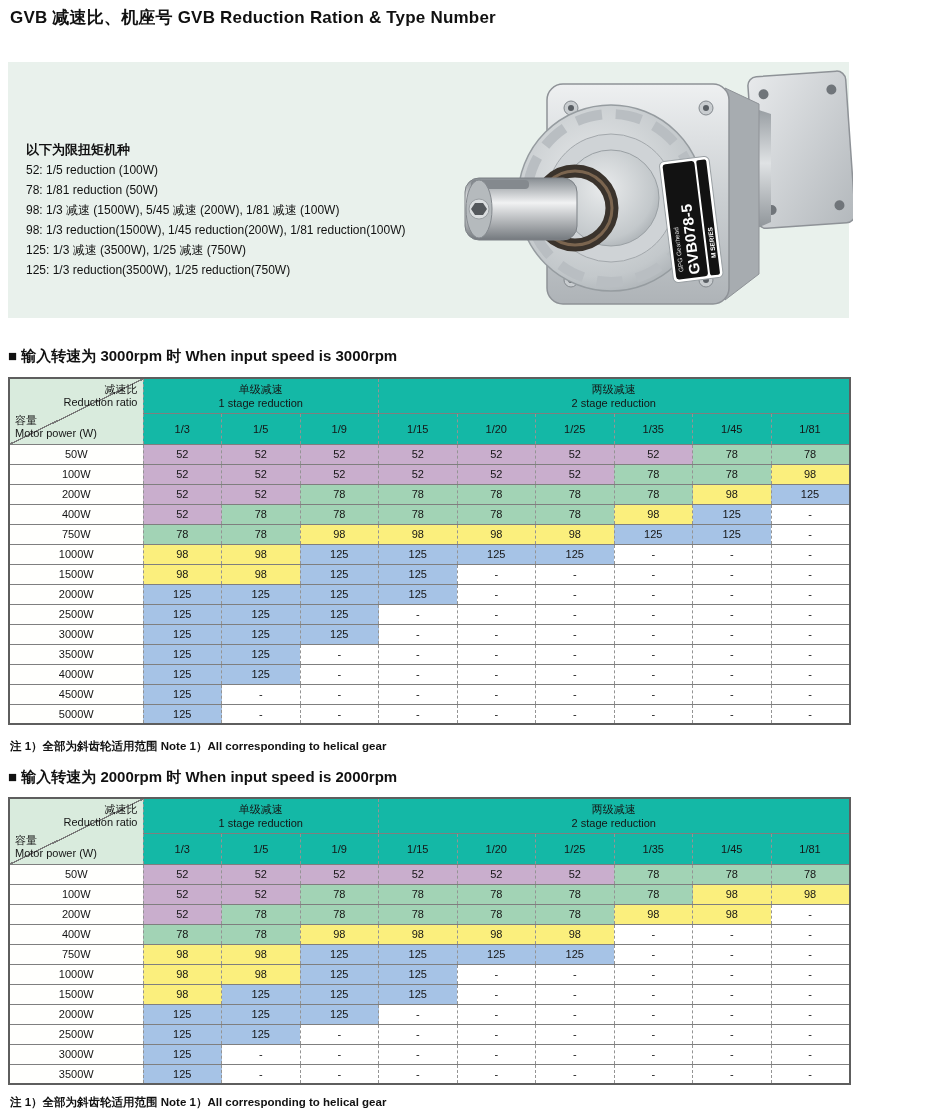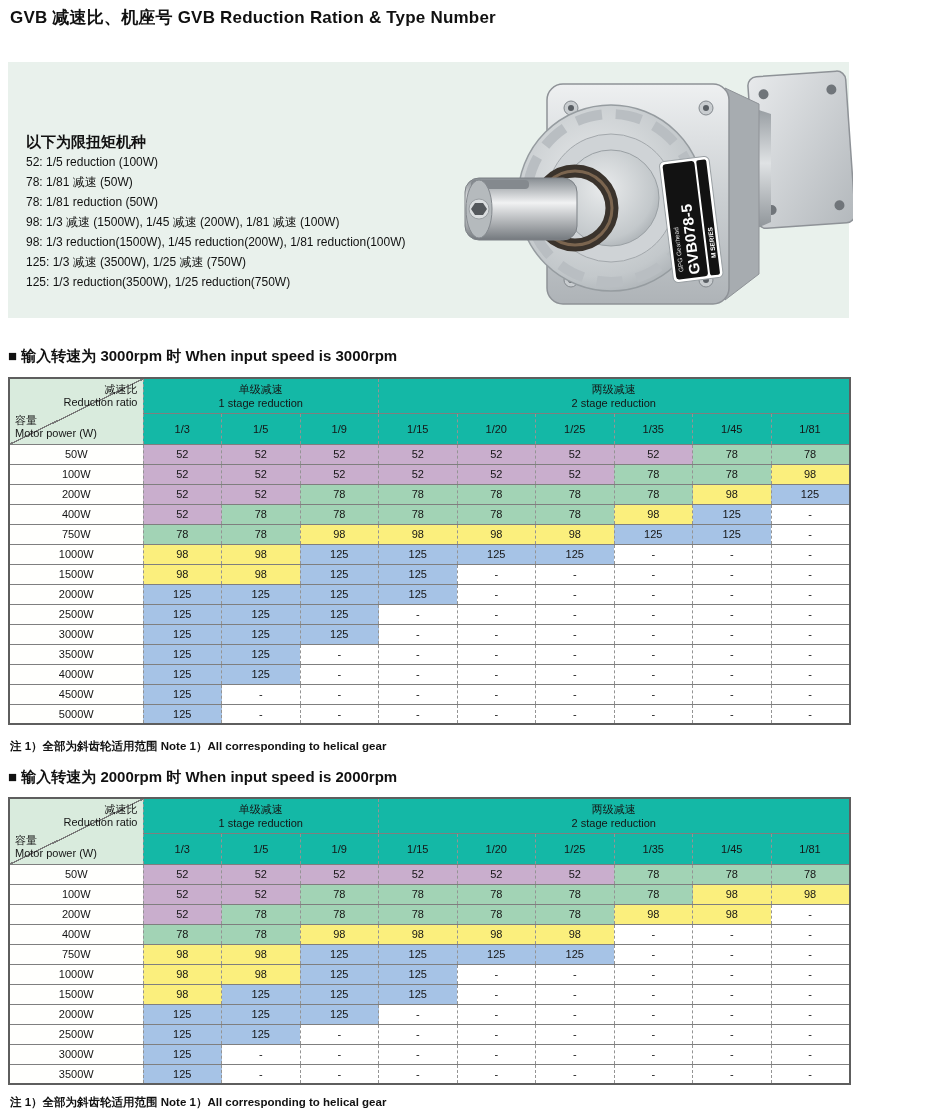--- a/index.html
+++ b/index.html
@@ -3,21 +3,21 @@
 <meta charset="utf-8">
 <style>
   html,body{margin:0;padding:0;background:#fff;}
   body{width:940px;height:1116px;position:relative;font-family:"Liberation Sans","DejaVu Sans",sans-serif;color:#111;}
   .page{position:absolute;inset:0;width:940px;height:1116px;overflow:hidden;}
 
   .page-title{position:absolute;left:10px;top:6px;font-size:17px;font-weight:bold;margin:0;letter-spacing:0.2px;}
 
   .info-box{position:absolute;left:8px;top:62px;width:841px;height:256px;background:#e9f1ec;}
   .info-text{position:absolute;left:18px;top:70px;font-size:12px;line-height:20px;white-space:nowrap;}
-  .info-heading{font-weight:bold;font-size:15px;}
+  .info-heading{font-weight:bold;font-size:13px;margin-top:8px;}
 
   .gearbox{position:absolute;left:455px;top:0px;width:390px;height:252px;}
 
   .section-title{position:absolute;left:8px;font-size:15px;font-weight:bold;margin:0;}
   .st1{top:347px;} .st2{top:768px;}
 
   table.ratio-table{position:absolute;left:8px;border-collapse:collapse;table-layout:fixed;width:841px;border:2px solid #5e5e5e;}
   .t1{top:377px;} .t2{top:797px;}
   table.ratio-table th,table.ratio-table td{
     font-size:11px;font-weight:normal;text-align:center;vertical-align:middle;padding:0;
@@ -41,23 +41,22 @@
 <body>
 
 <div class="page">
 
   <h1 class="page-title">GVB 减速比、机座号 GVB Reduction Ration &amp; Type Number</h1>
 
   <div class="info-box">
     <div class="info-text">
       <div class="info-heading">以下为限扭矩机种</div>
       <div>52: 1/5 reduction (100W)</div>
-      <div>78: 1/81 减速 (50W)</div>
       <div>78: 1/81 reduction (50W)</div>
-      <div>98: 1/3 减速 (1500W), 1/45 减速 (200W), 1/81 减速 (100W)</div>
+      <div>98: 1/3 减速 (1500W), 5/45 减速 (200W), 1/81 减速 (100W)</div>
       <div>98: 1/3 reduction(1500W), 1/45 reduction(200W), 1/81 reduction(100W)</div>
       <div>125: 1/3 减速 (3500W), 1/25 减速 (750W)</div>
       <div>125: 1/3 reduction(3500W), 1/25 reduction(750W)</div>
     </div>
 
     <svg class="gearbox" viewBox="0 0 390 252" aria-hidden="true">
       <defs>
         <linearGradient id="gMetalV" x1="0" y1="0" x2="0" y2="1">
           <stop offset="0" stop-color="#eef0f1"></stop>
             <stop offset="0.5" stop-color="#ccd0d3"></stop>

